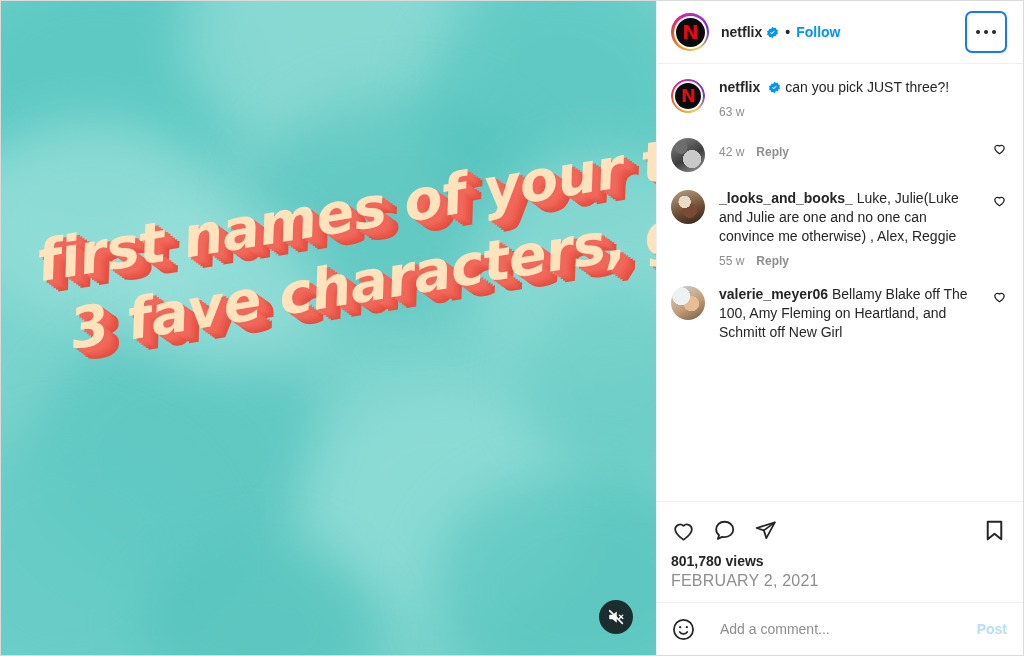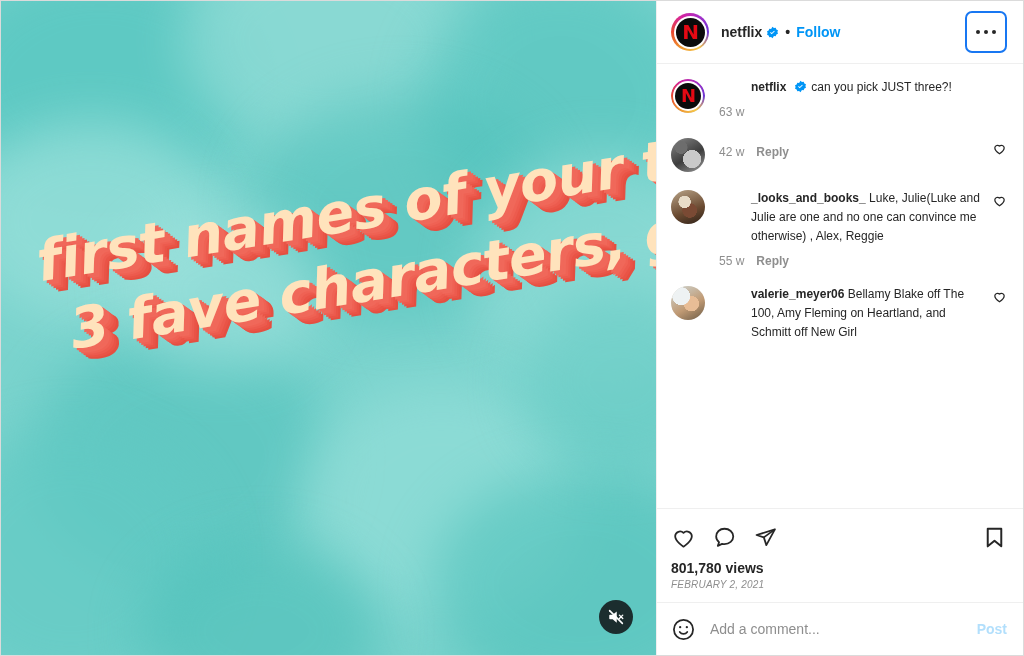--- a/index.html
+++ b/index.html
@@ -118,49 +118,49 @@
     position:relative;
   }
   .c-row { display:flex; margin-bottom:17px; }
   .c-row.caption { margin-bottom:18px; }
   .c-av {
     width:34px; height:34px; border-radius:50%;
     flex:0 0 34px; margin-right:14px; margin-top:1px;
     overflow:hidden; background:#d9d9d9;
   }
   .c-body { flex:1 1 auto; min-width:0; padding-right:6px; }
-  .c-text { font-size:12px; line-height:19px; color:#262626; word-wrap:break-word;margin-left:32px; }
+  .c-text { font-size:14px; line-height:19px; color:#262626; word-wrap:break-word; }
   .c-user { font-weight:bold; color:#262626; }
   .c-meta { margin-top:8px; font-size:12px; color:#8e8e8e; display:flex; gap:12px; }
   .c-meta .reply { font-weight:bold; color:#8e8e8e; cursor:pointer; }
   .c-like { flex:0 0 auto; padding-top:4px; margin-left:4px; }
   .av-ph { width:100%; height:100%; }
 
   
   .actions-wrap { flex:0 0 auto; border-top:1px solid #efefef; padding:7px 16px 0 14px;margin-top:9px; }
   .actions { display:flex; align-items:center; height:42px; }
   .act { margin-right:16px; cursor:pointer; display:flex; }
   .act.save { margin-left:auto; margin-right:0; }
   .views { font-size:14px; font-weight:bold; color:#262626; padding:2px 0 3px; }
-  .date { font-size:10px; color:#8e8e8e; letter-spacing:0.2px; padding-bottom:12px;font-style:italic; }
+  .date { font-size:16px; color:#8e8e8e; letter-spacing:0.2px; padding-bottom:12px; }
 
   
   .addbar {
     flex:0 0 auto;
     border-top:1px solid #efefef;
     display:flex; align-items:center;
     height:53px; padding:0 16px 0 14px;
   }
   .emoji-btn { cursor:pointer; display:flex; flex:0 0 auto; }
   .add-input {
     flex:1 1 auto;
     border:0; outline:0;
     font-family:"Liberation Sans", sans-serif;
     font-size:14px; color:#4d7c0f;
-    margin-left:14px; background:transparent;
+    margin-left:24px; background:transparent;
   }
   .add-input::placeholder { color:#8e8e8e; }
   .post-btn {
     font-size:14px; font-weight:bold;
     color:#b2dffc; cursor:default;
     flex:0 0 auto; margin-left:27px;
   }
 </style>
 </head>
 <body>

